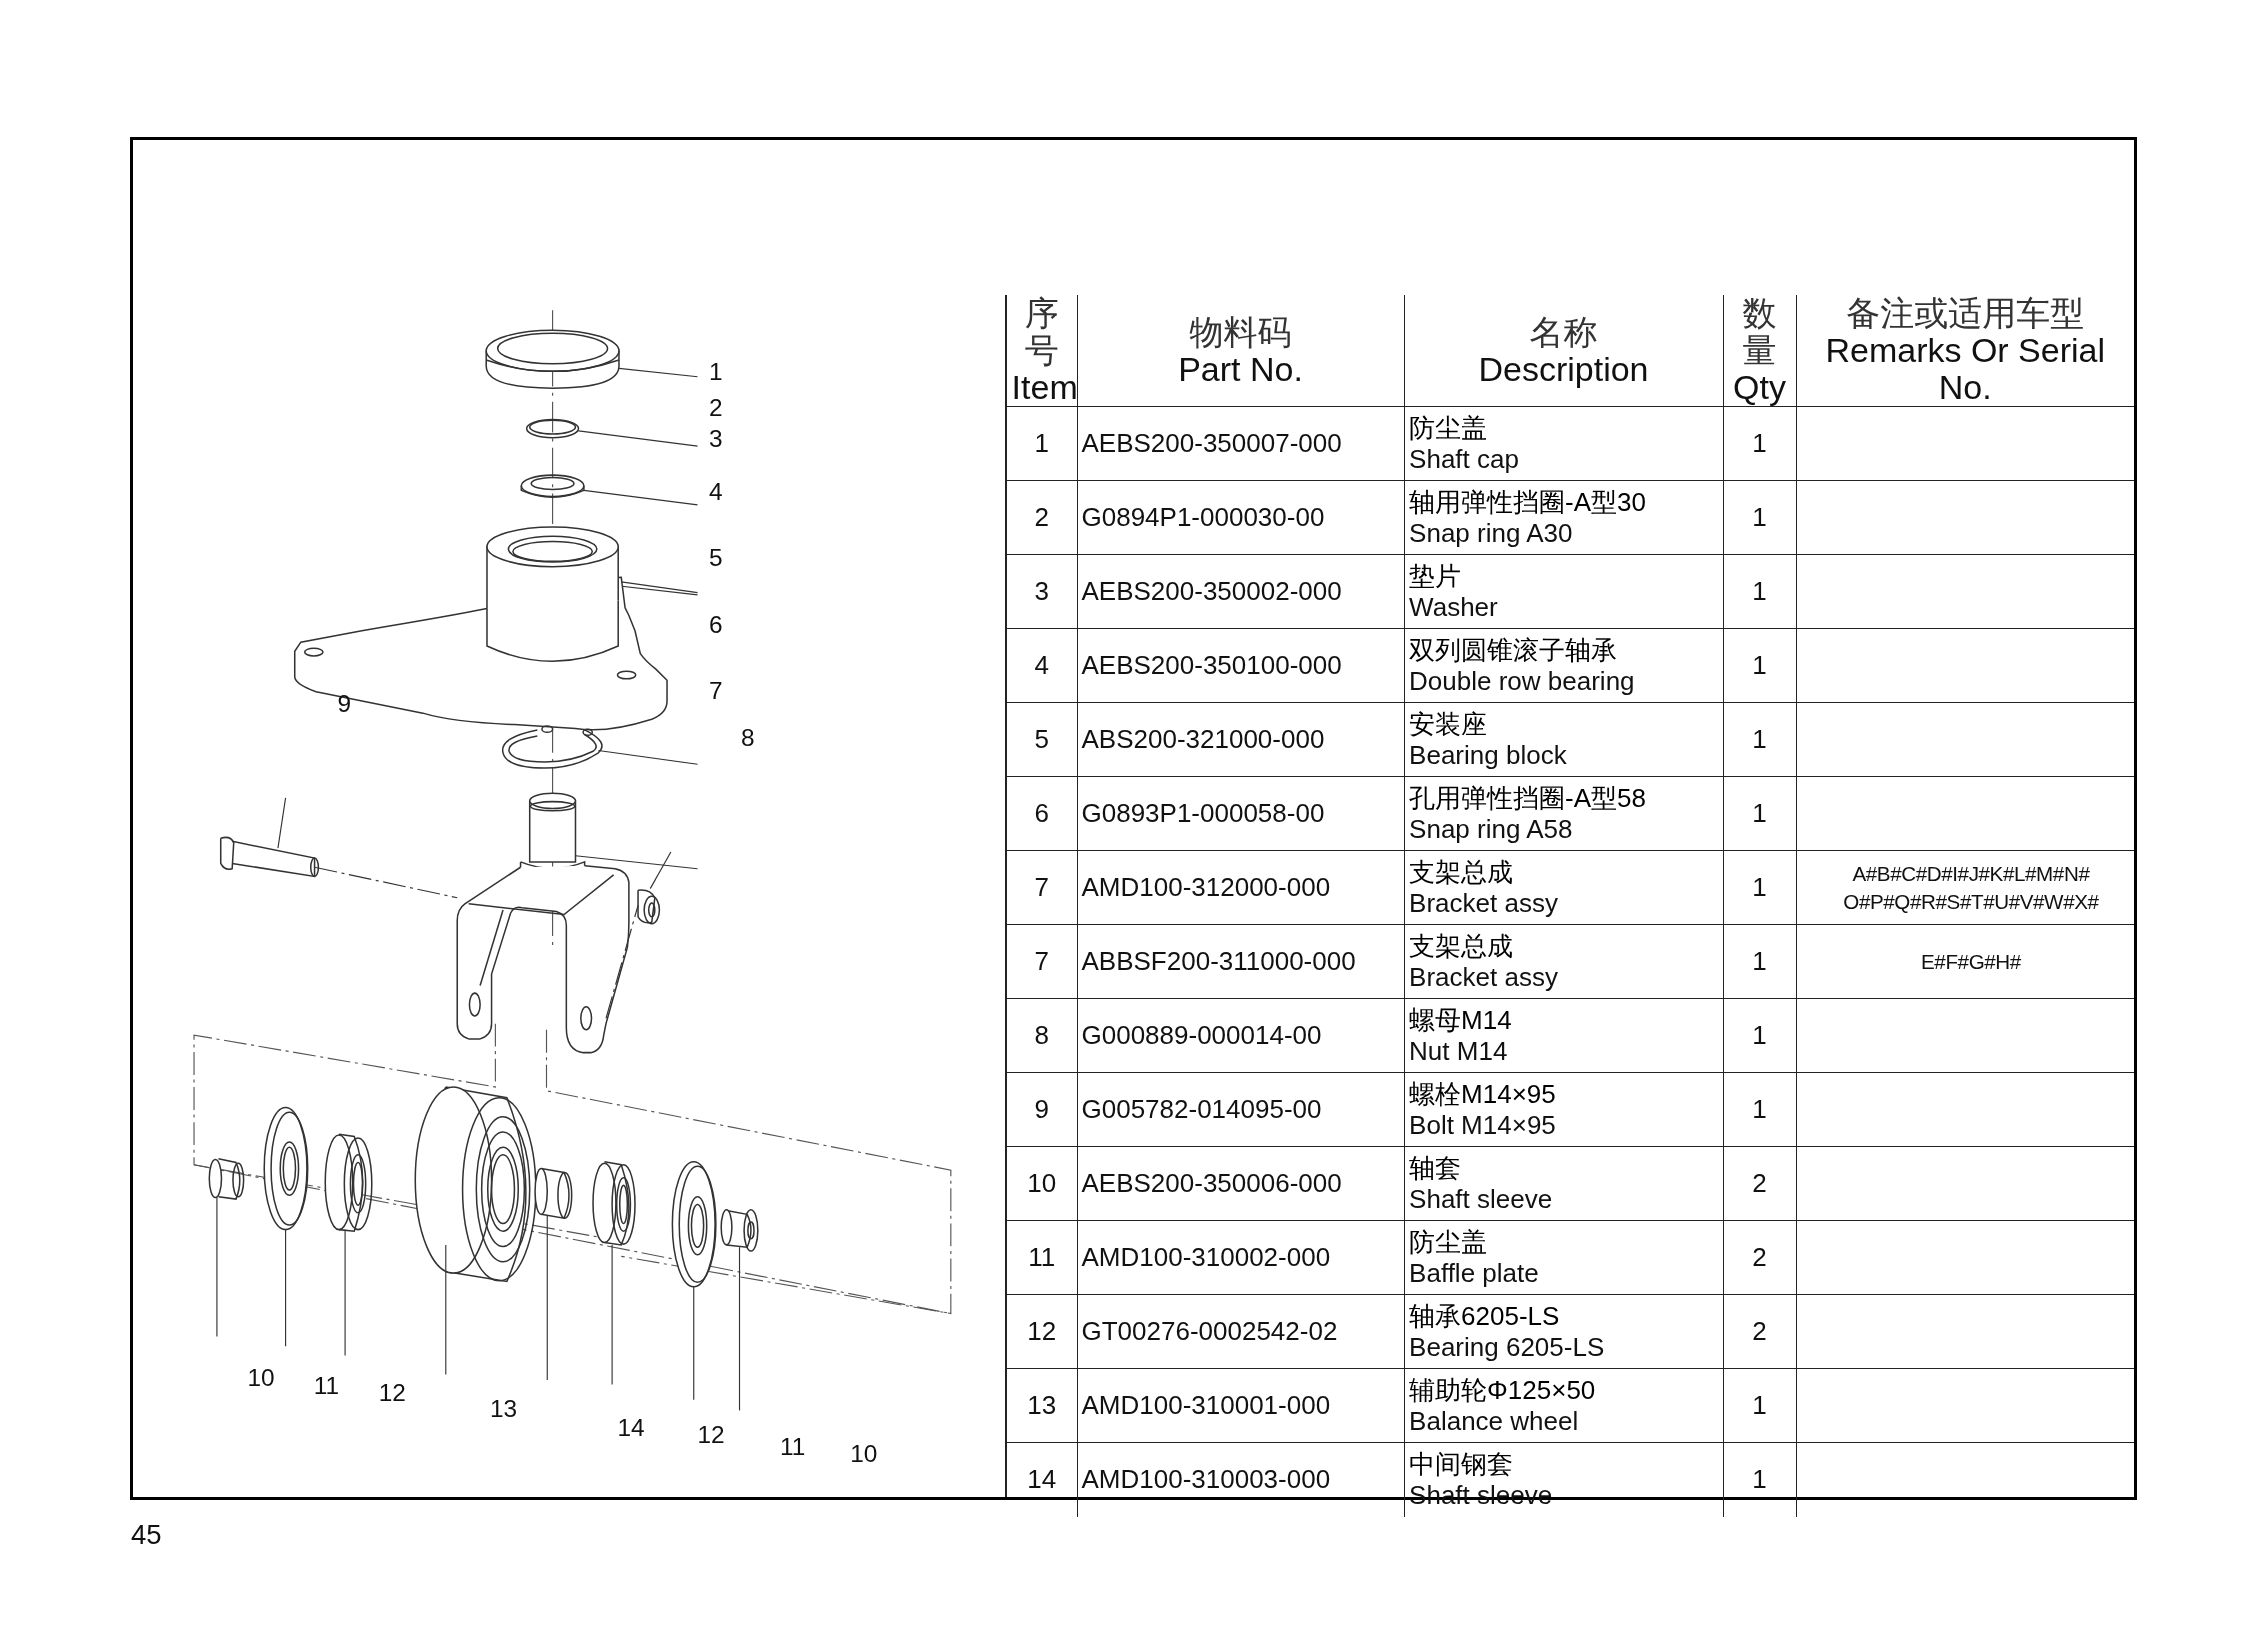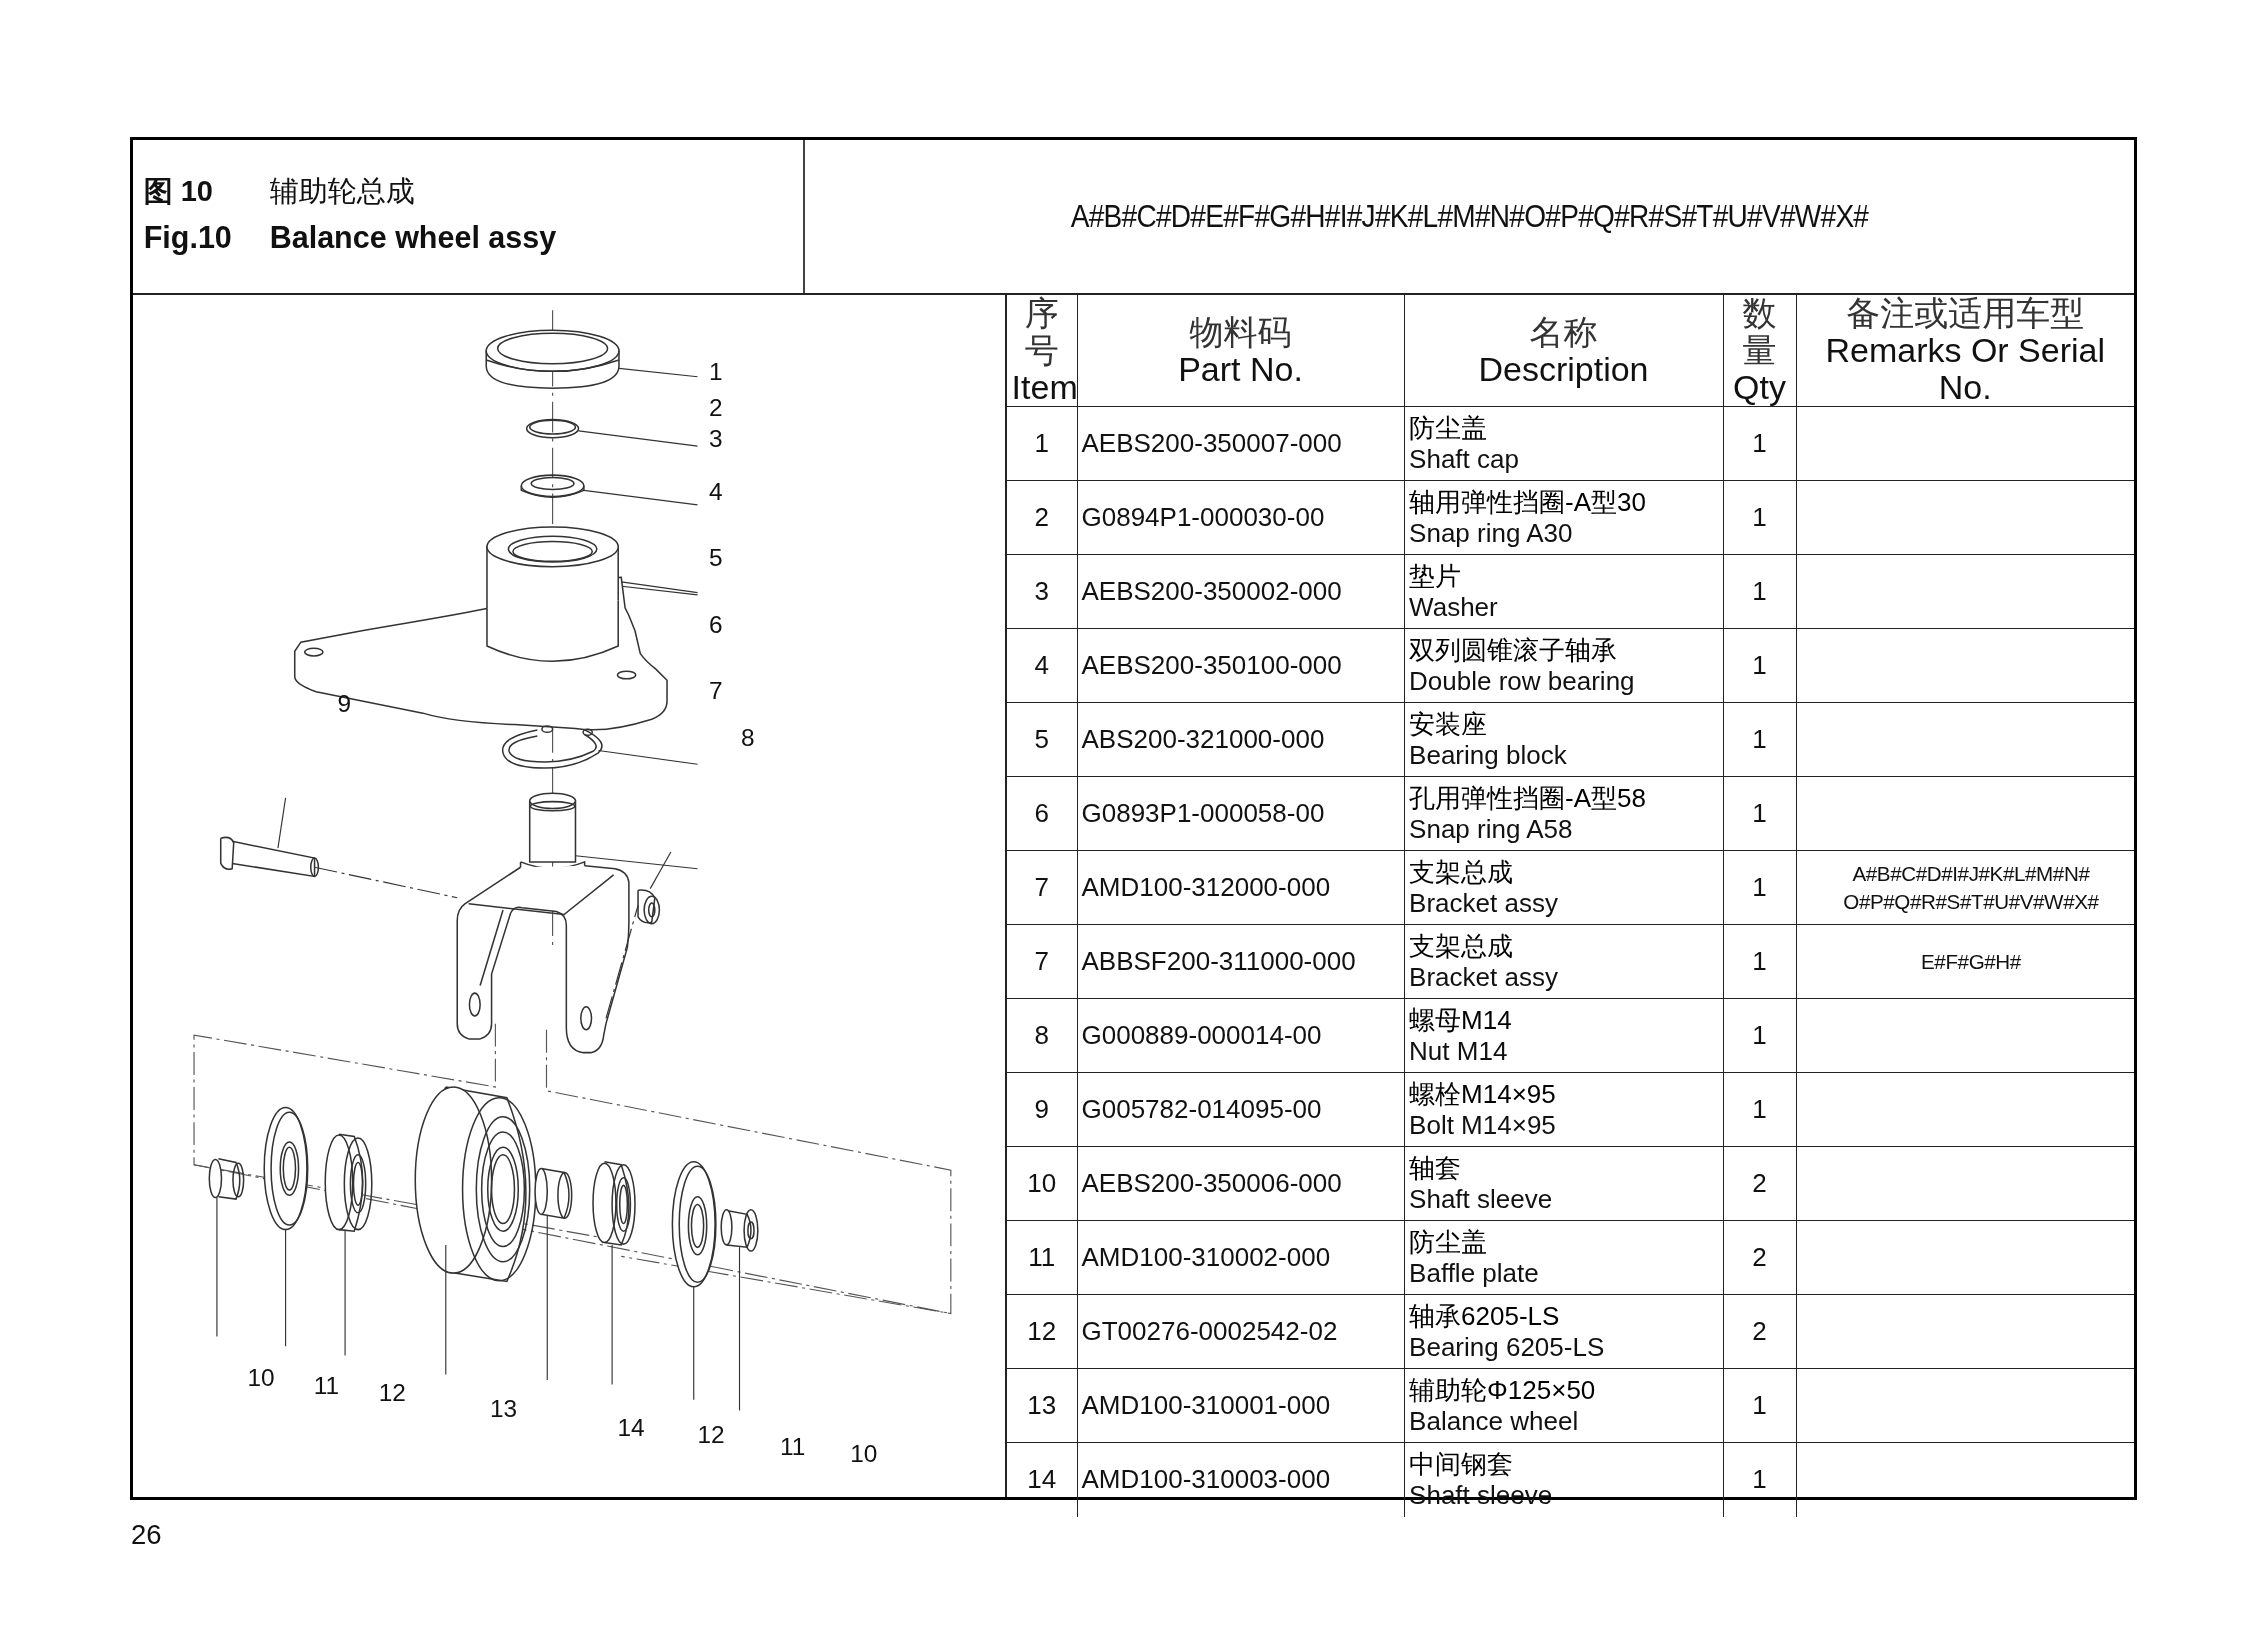--- a/index.html
+++ b/index.html
@@ -39,33 +39,20 @@
   table tr th:last-child, table tr td:last-child { border-right:none; }
   table tr:last-child td { border-bottom:none; }
   .page-num { position:absolute; left:131px; top:1519px; font-size:27.5px; }
   .lbl { font-family:"Liberation Sans", sans-serif; font-size:32px; fill:#111; }
 </style>
 </head>
 <body>
 
 <div class="frame">
 
-  <div class="hdr">
-    <div class="hdr-left">
-      <div class="fig-cn">
-        <span class="num">图 10</span><span class="cn-title">辅助轮总成</span>
-      </div>
-      <div class="fig-en">
-        <span class="num">Fig.10</span><span>Balance wheel assy</span>
-      </div>
-    </div>
-    <div class="hdr-right">
-      <div class="codes">A#B#C#D#E#F#G#H#I#J#K#L#M#N#O#P#Q#R#S#T#U#V#W#X#</div>
-    </div>
-  </div>
 
   <div class="diagram">
     <svg width="872" height="1204" viewBox="0 0 1143 1578" xmlns="http://www.w3.org/2000/svg" fill="none" stroke="#333" stroke-width="2">
 
       <line x1="550" y1="20" x2="550" y2="860" stroke="#555" stroke-dasharray="40 8 4 8" stroke-width="1.5"></line>
 
       <g>
         <ellipse cx="550" cy="73" rx="87" ry="27" fill="#fff"></ellipse>
         <path d="M463 73 L463 93 Q463 122 550 122 Q637 122 637 93 L637 73"></path>
         <ellipse cx="550" cy="70" rx="72" ry="20"></ellipse>
@@ -480,14 +467,14 @@
     <td class="rem">
               <div></div>
               <div></div>
             </td>
   </tr>
 </tbody>
     </table>
   </div>
 </div>
 
-<div class="page-num">26</div>
+<div class="page-num">45</div>
 
 
 </body></html>

